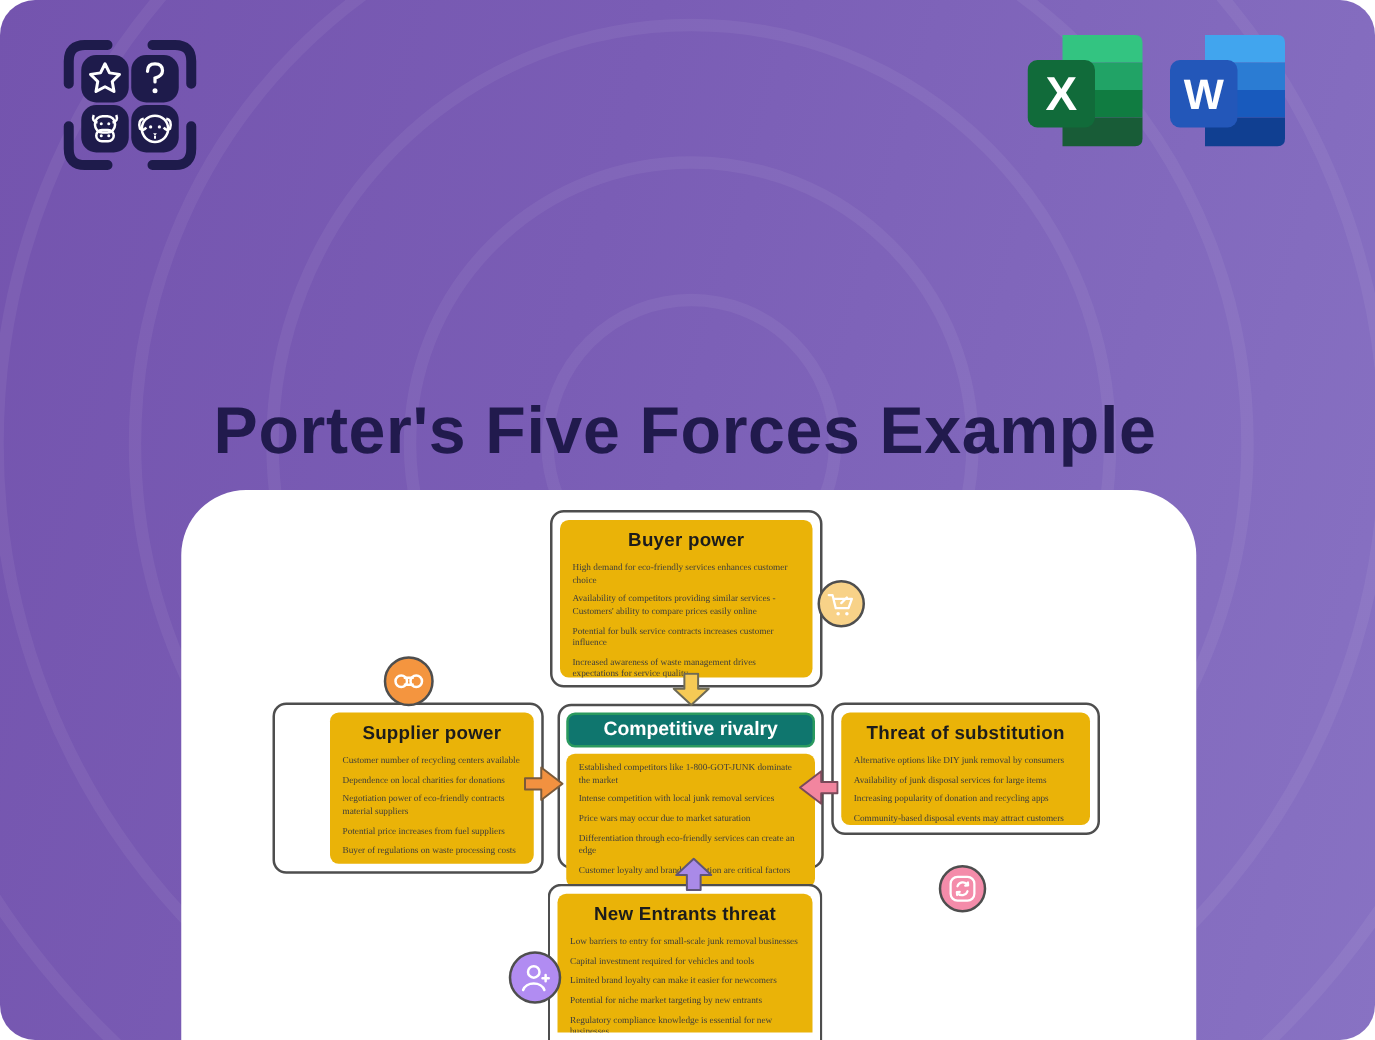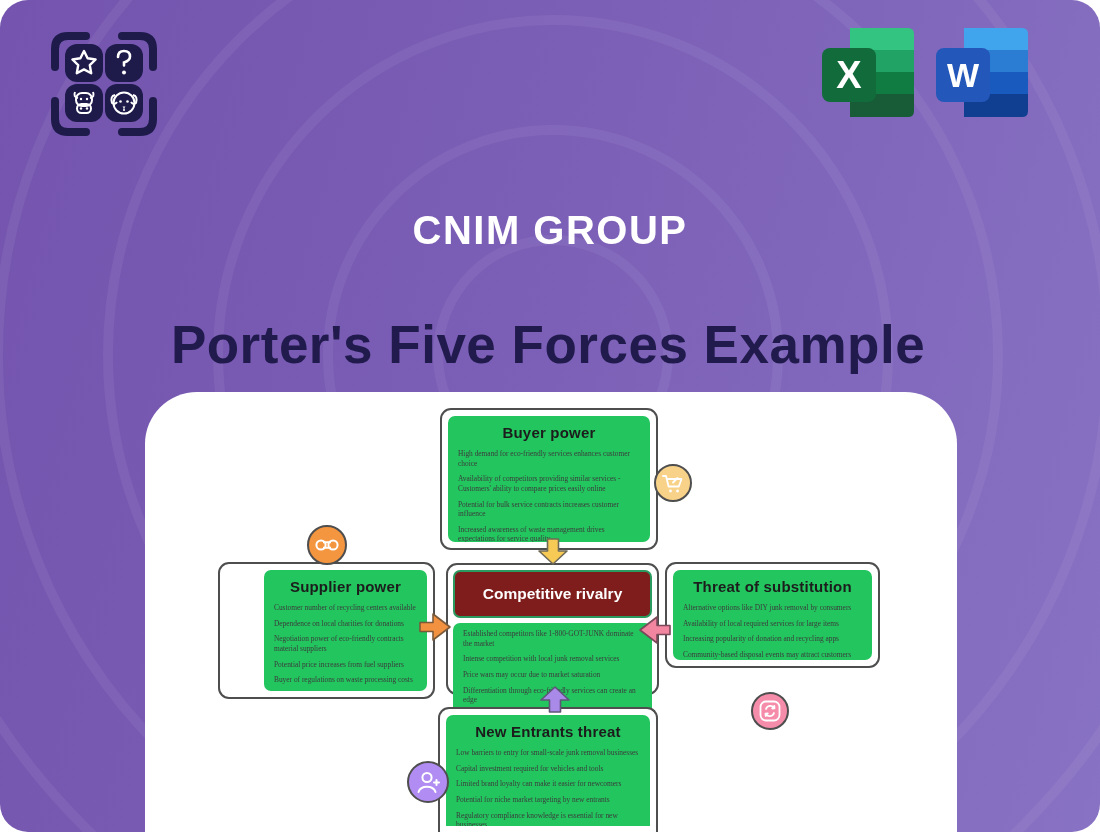--- a/index.html
+++ b/index.html
@@ -11,28 +11,28 @@
   .company{position:absolute;left:0;right:0;top:208px;text-align:center;
            color:#ffffff;font-size:40px;font-weight:700;letter-spacing:1.5px;}
   .main-title{position:absolute;left:0;right:4px;top:314px;text-align:center;
               color:#211a4d;font-size:53px;font-weight:800;letter-spacing:0.5px;}
   
   .card{position:absolute;left:145px;top:392px;width:812px;height:440px;
         background:#ffffff;border-radius:52px 52px 0 0;}
   
   .force-box{position:absolute;background:#ffffff;border:2px solid #4e4e4e;
              border-radius:11px;padding:6px;box-sizing:border-box;}
-  .force-panel{background:#22c55e;border-radius:7px;height:100%;box-sizing:border-box;
+  .force-panel{background:#eab308;border-radius:7px;height:100%;box-sizing:border-box;
                padding:7px 10px 4px 10px;overflow:hidden;}
   .force-title{font-size:15px;font-weight:700;color:#1c1c1c;text-align:center;
                margin:1px 0 8px 0;letter-spacing:0.2px;}
   .force-item{font-size:7.4px;color:#3c3c3c;line-height:1.3;margin-bottom:6px;font-family:Liberation Serif, serif;}
-  .rivalry-header{background:#7f1d1d;border:2px solid #2a9a5f;border-radius:7px;
+  .rivalry-header{background:#0f766e;border:2px solid #2a9a5f;border-radius:7px;
                   color:#ffffff;font-size:15.5px;font-weight:700;text-align:center;
-                  padding:13px 0;margin-bottom:5px;}
+                  padding:3px 0;margin-bottom:5px;}
   .rivalry .force-panel{height:auto;}
   
   .badge{position:absolute;border:2px solid #4e4e4e;border-radius:50%;
          display:flex;align-items:center;justify-content:center;z-index:5;box-sizing:border-box;}
   .arrow{position:absolute;z-index:4;}
   
   .logo{position:absolute;left:50px;top:31px;}
   .appicon{position:absolute;}
 </style>
 </head>
@@ -110,21 +110,20 @@
         <path d="M28 0 h58 q6 0 6 6 v16 h-64 z" fill="#41a5ee"></path>
         <rect x="28" y="22" width="64" height="22" fill="#2b7cd3"></rect>
         <rect x="28" y="44" width="64" height="22" fill="#185abd"></rect>
         <path d="M28 66 h64 v17 q0 6 -6 6 h-58 z" fill="#103f91"></path>
       </g>
       <rect x="0" y="20" width="54" height="54" rx="8" fill="#2357b9"></rect>
       <text x="27" y="59" text-anchor="middle" font-family="Liberation Sans,sans-serif" font-size="34" font-weight="bold" fill="#ffffff">W</text>
     </svg>
   </div>
 
-  <div class="company">CNIM GROUP</div>
   <div class="main-title">Porter's Five Forces Example</div>
 
   <div class="card"></div>
 
   <div class="force-box" style="left:440px;top:408px;width:218px;height:142px;">
     <div class="force-panel">
       <div class="force-title">Buyer power</div>
       <div>
           <div class="force-item">High demand for eco-friendly services enhances customer choice</div>
           <div class="force-item">Availability of competitors providing similar services  - Customers' ability to compare prices easily online</div>
@@ -158,21 +157,21 @@
           <div class="force-item">Customer loyalty and brand reputation are critical factors</div>
         </div>
     </div>
   </div>
 
   <div class="force-box" style="left:665px;top:562px;width:215px;height:106px;">
     <div class="force-panel">
       <div class="force-title">Threat of substitution</div>
       <div>
           <div class="force-item">Alternative options like DIY junk removal by consumers</div>
-          <div class="force-item">Availability of local required services for large items</div>
+          <div class="force-item">Availability of junk disposal services for large items</div>
           <div class="force-item">Increasing popularity of donation and recycling apps</div>
           <div class="force-item">Community-based disposal events may attract customers</div>
           <div class="force-item">Homeowners may choose to keep items rather than discard them</div>
         </div>
     </div>
   </div>
 
   <div class="force-box" style="left:438px;top:707px;width:220px;height:125px;border-bottom:none;border-radius:11px 11px 0 0;">
     <div class="force-panel" style="border-radius:7px 7px 0 0;">
       <div class="force-title">New Entrants threat</div>

